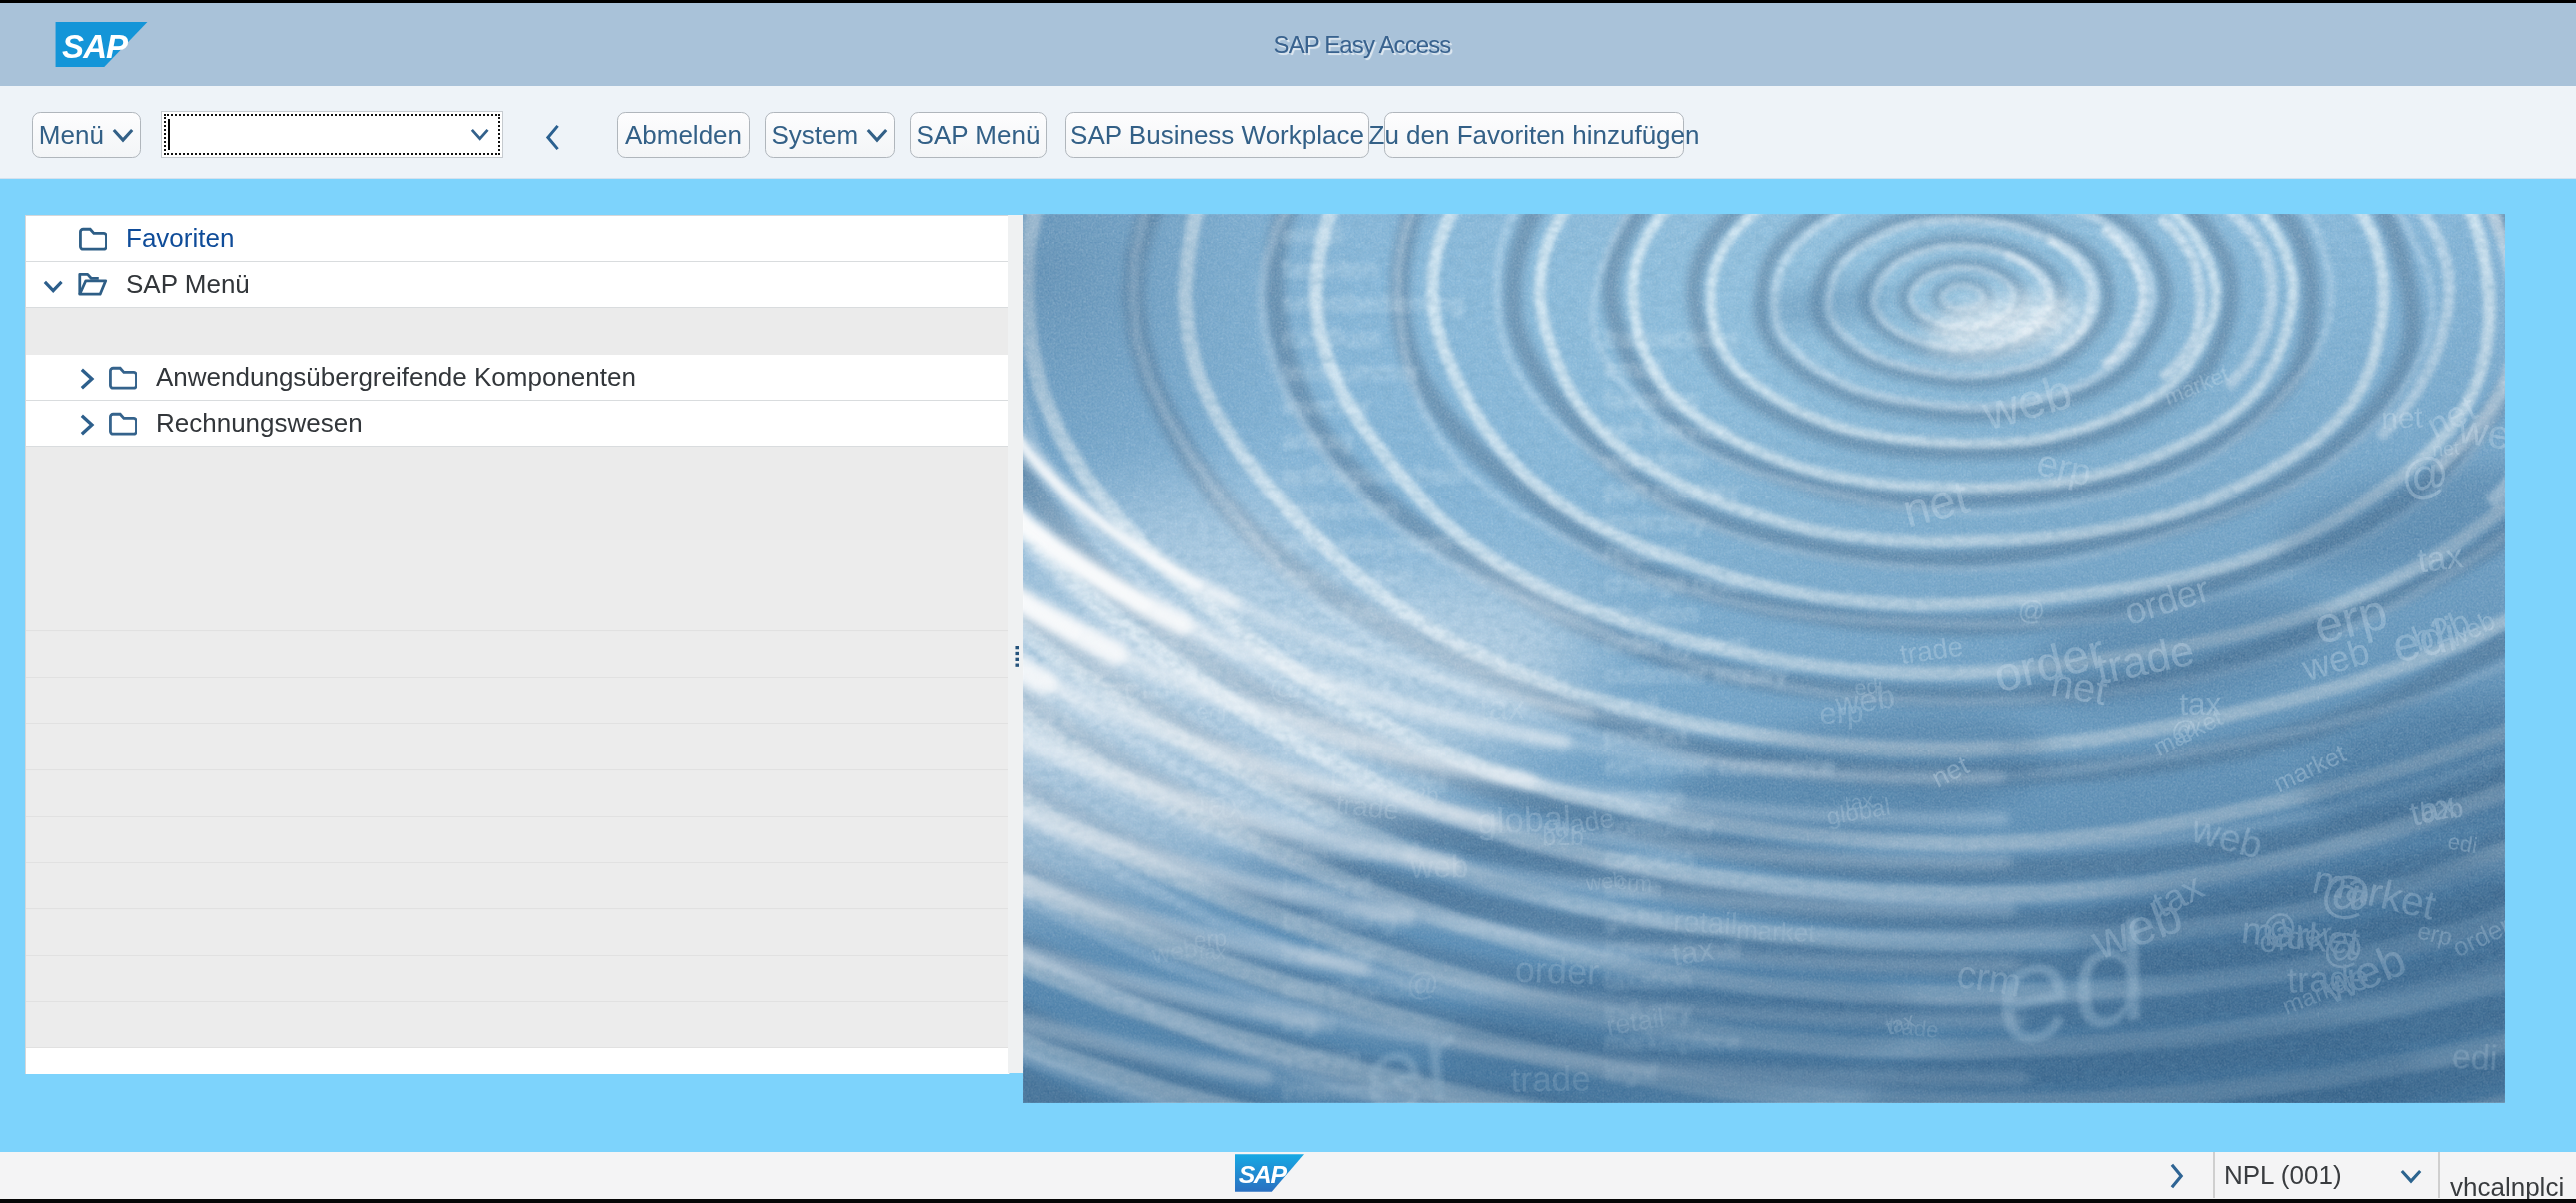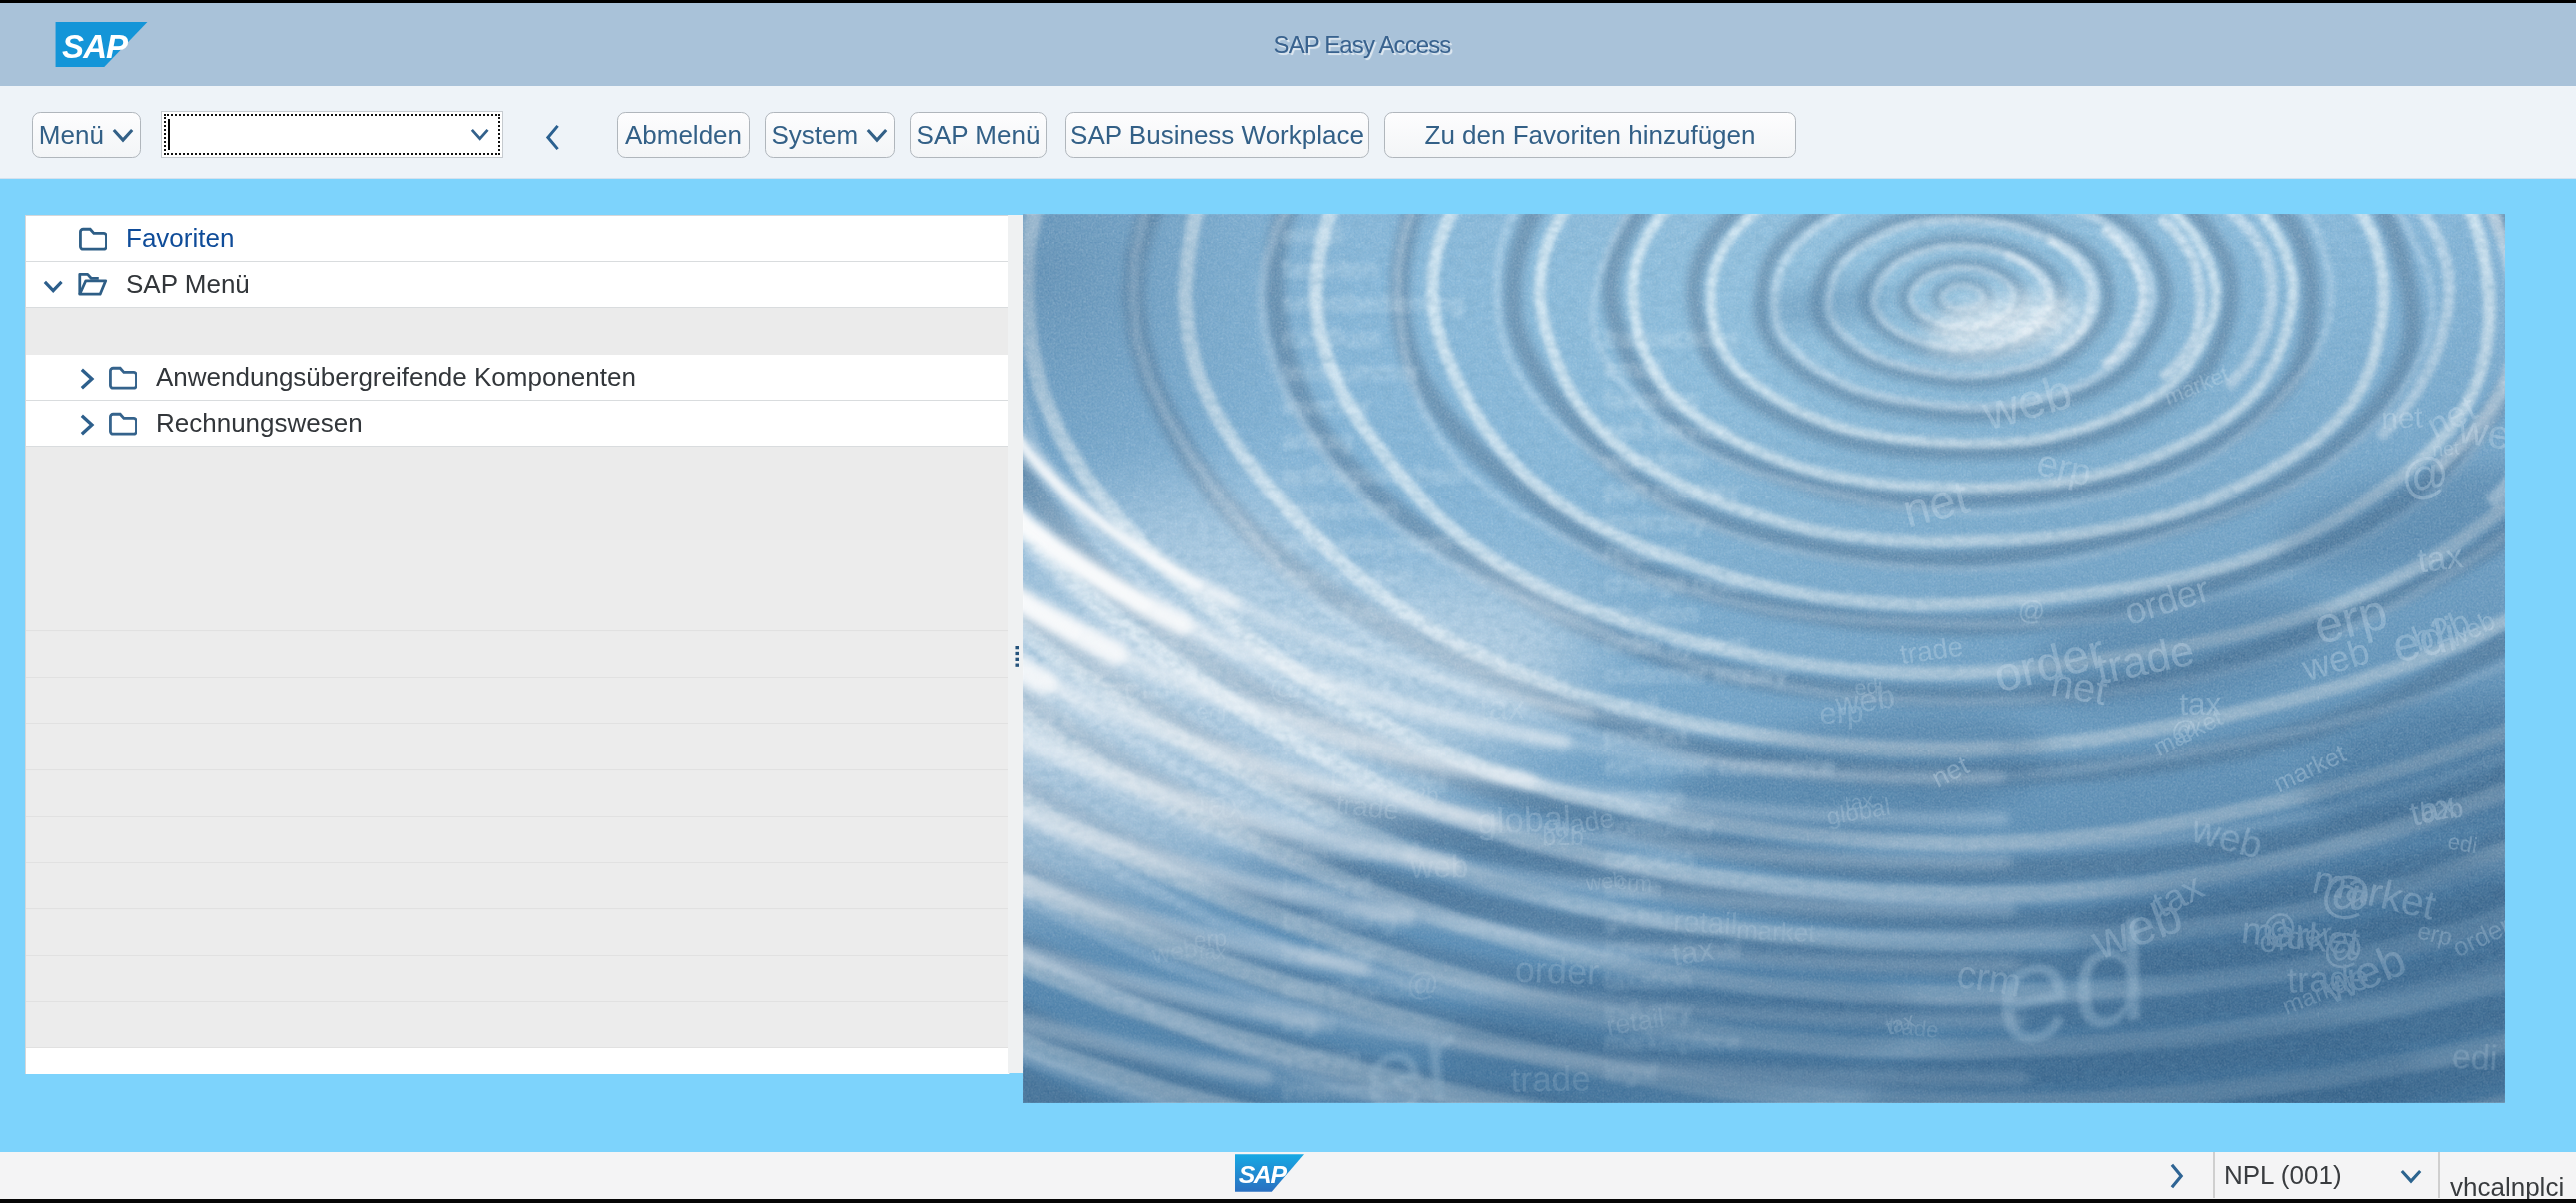--- a/index.html
+++ b/index.html
@@ -58,21 +58,21 @@
     </div>
     <div class="collapse"><svg width="15" height="27" viewBox="0 0 16 29">
           <polyline points="13.5,2 3,14.5 13.5,27" fill="none" stroke="#2a6090" stroke-width="3.2"></polyline>
         </svg></div>
     <div class="btn" style="left:617px;width:133px;">Abmelden</div>
     <div class="btn" style="left:765px;width:130px;">System<svg width="22" height="15" viewBox="0 0 24 16">
           <polyline points="2,2 12,13 22,2" fill="none" stroke="#336087" stroke-width="3.4"></polyline>
         </svg></div>
     <div class="btn" style="left:910px;width:137px;">SAP Menü</div>
     <div class="btn" style="left:1065px;width:304px;">SAP Business Workplace</div>
-    <div class="btn" style="left:1384px;width:412px;">Zu den Favoriten hinzufügen</div>
+    <div class="btn" style="left:1384px;width:300px;">Zu den Favoriten hinzufügen</div>
   </div>
   <div class="tree">
     <div class="trow" style="top:0;">
       <svg style="left:52px;top:10.2px;" width="29" height="26" viewBox="0 0 31 28">
           <path d="M2.5,6.5 a3,3 0 0 1 3,-3 h7.5 l4,4.5 h10.5 a3,3 0 0 1 3,3 v11 a3,3 0 0 1 -3,3 h-22 a3,3 0 0 1 -3,-3 z" fill="none" stroke="#2e5e86" stroke-width="3"></path>
         </svg>
       <span class="txt" style="left:100px;color:#0f4c99;">Favoriten</span>
     </div>
     <div class="trow" style="top:46px;">
       <svg style="left:16.7px;top:17.6px;" width="20.4" height="13" viewBox="0 0 22 14">

